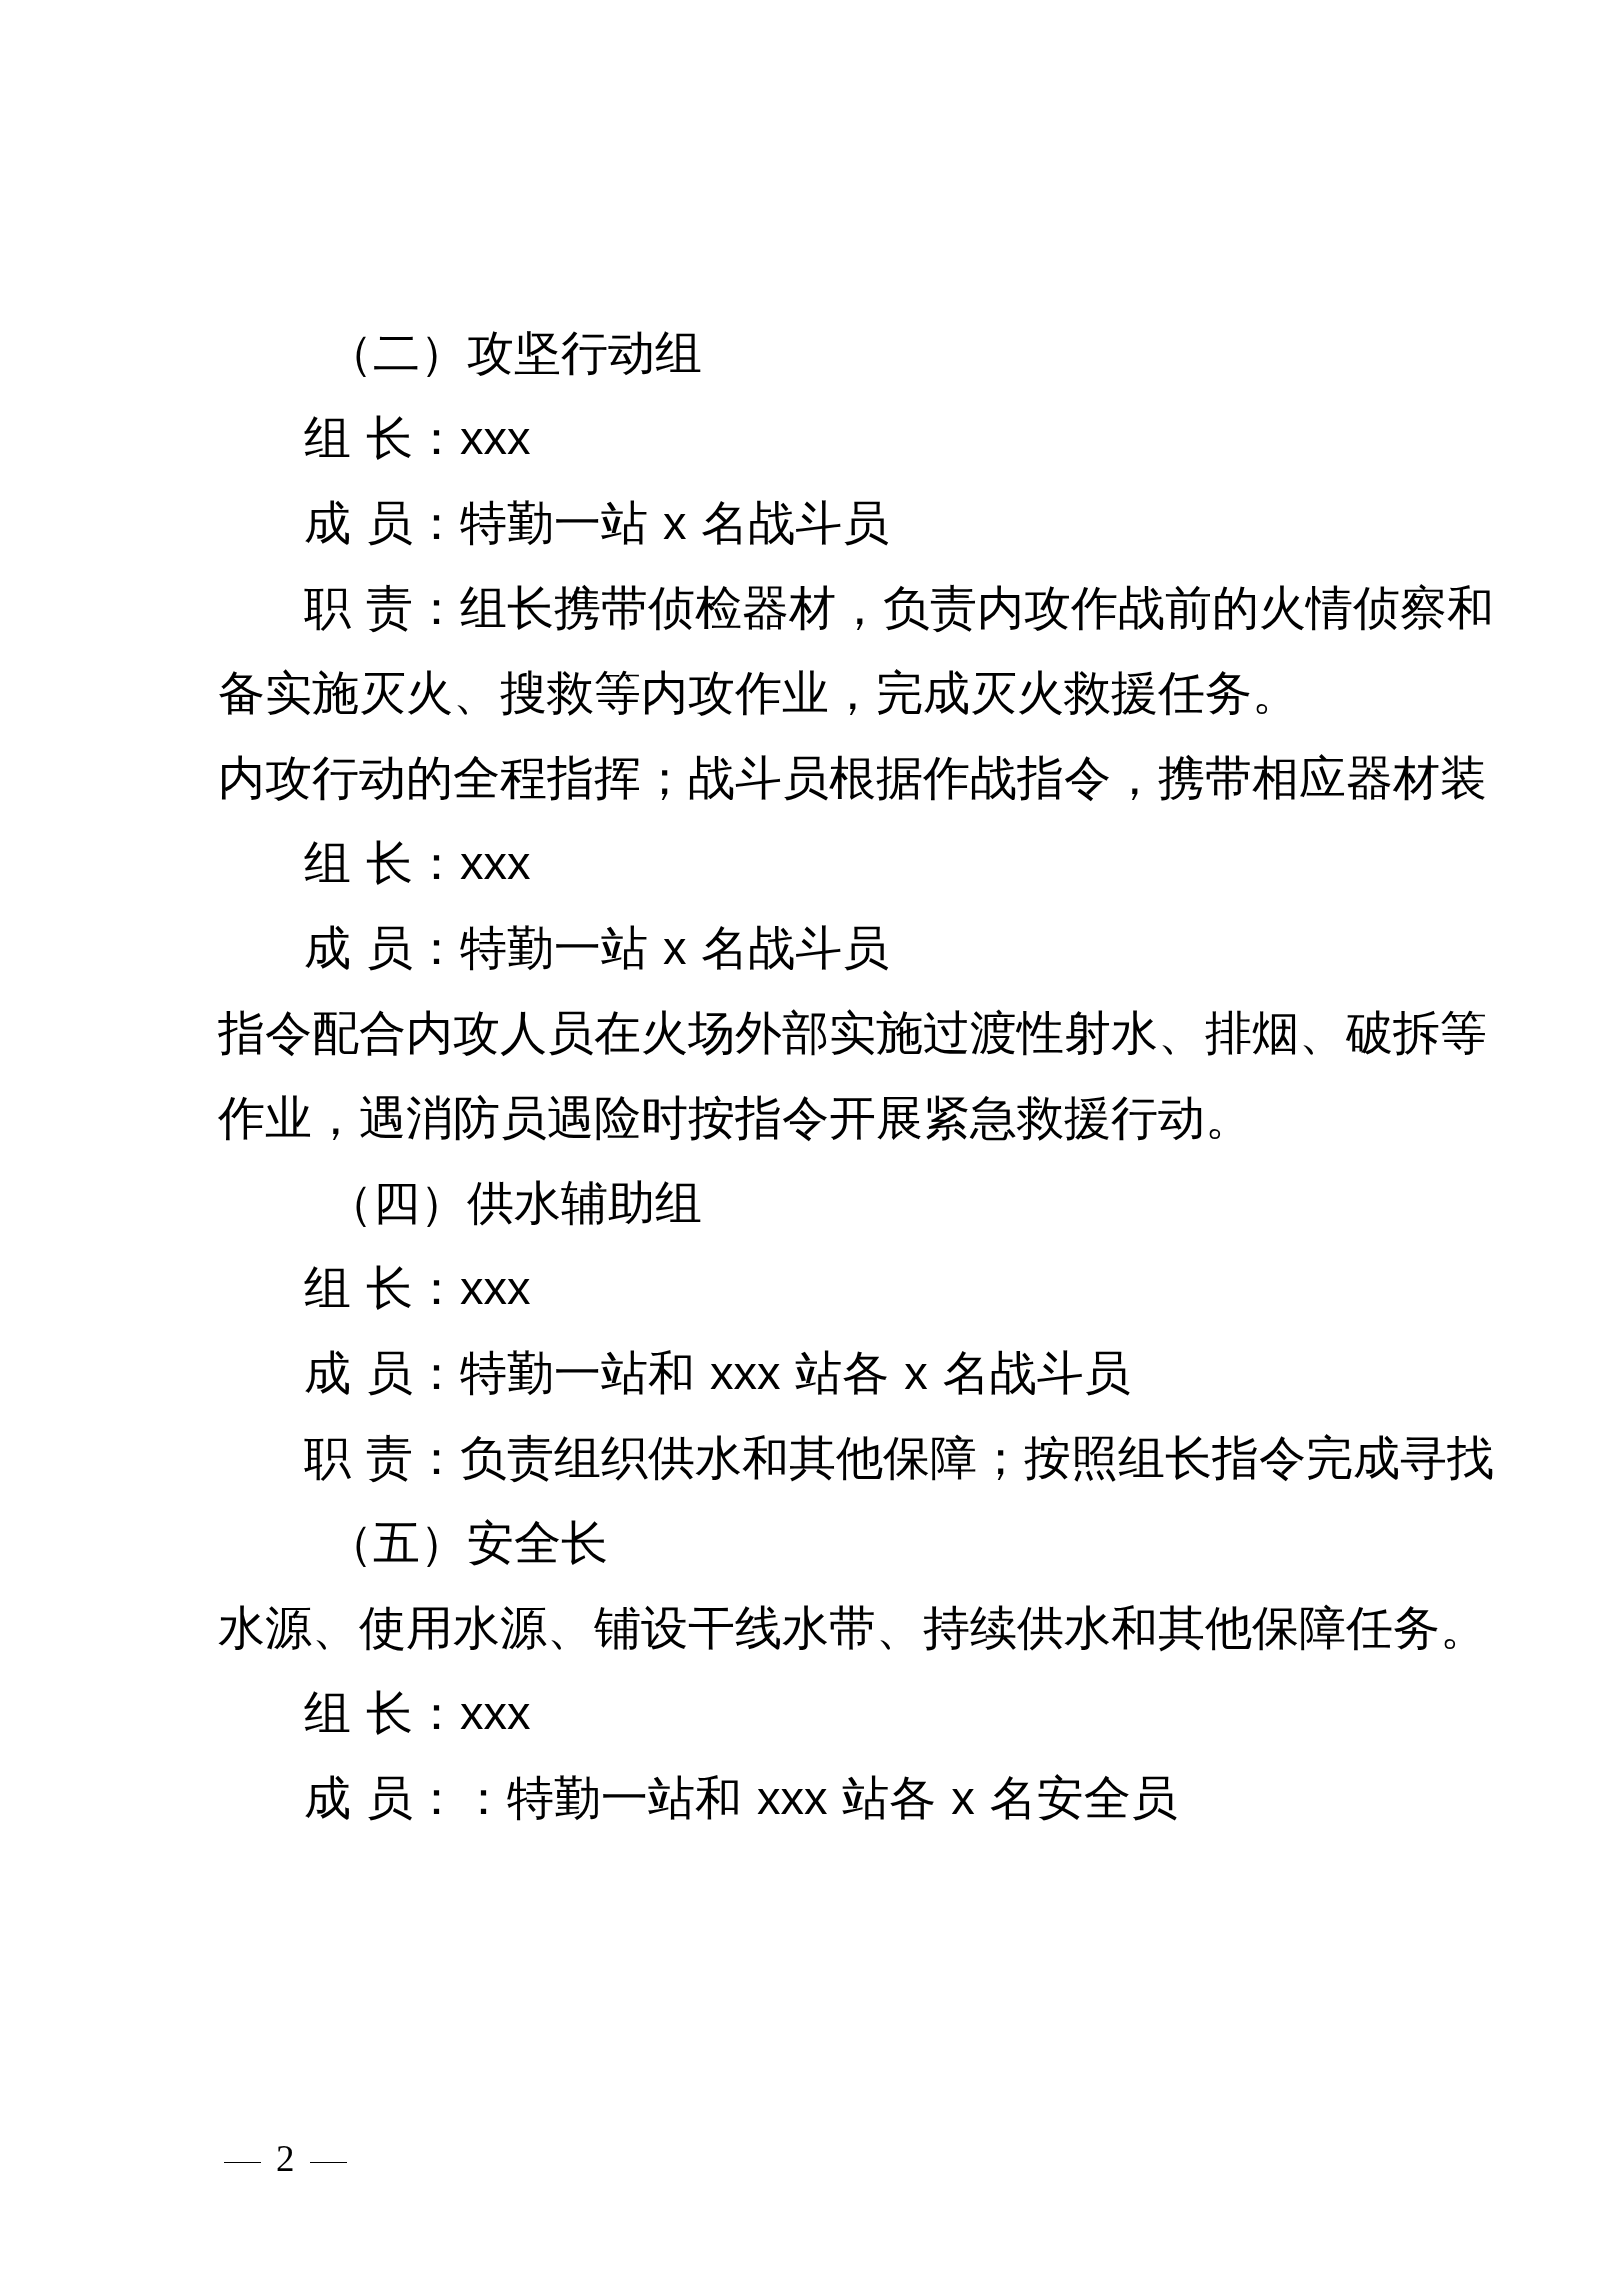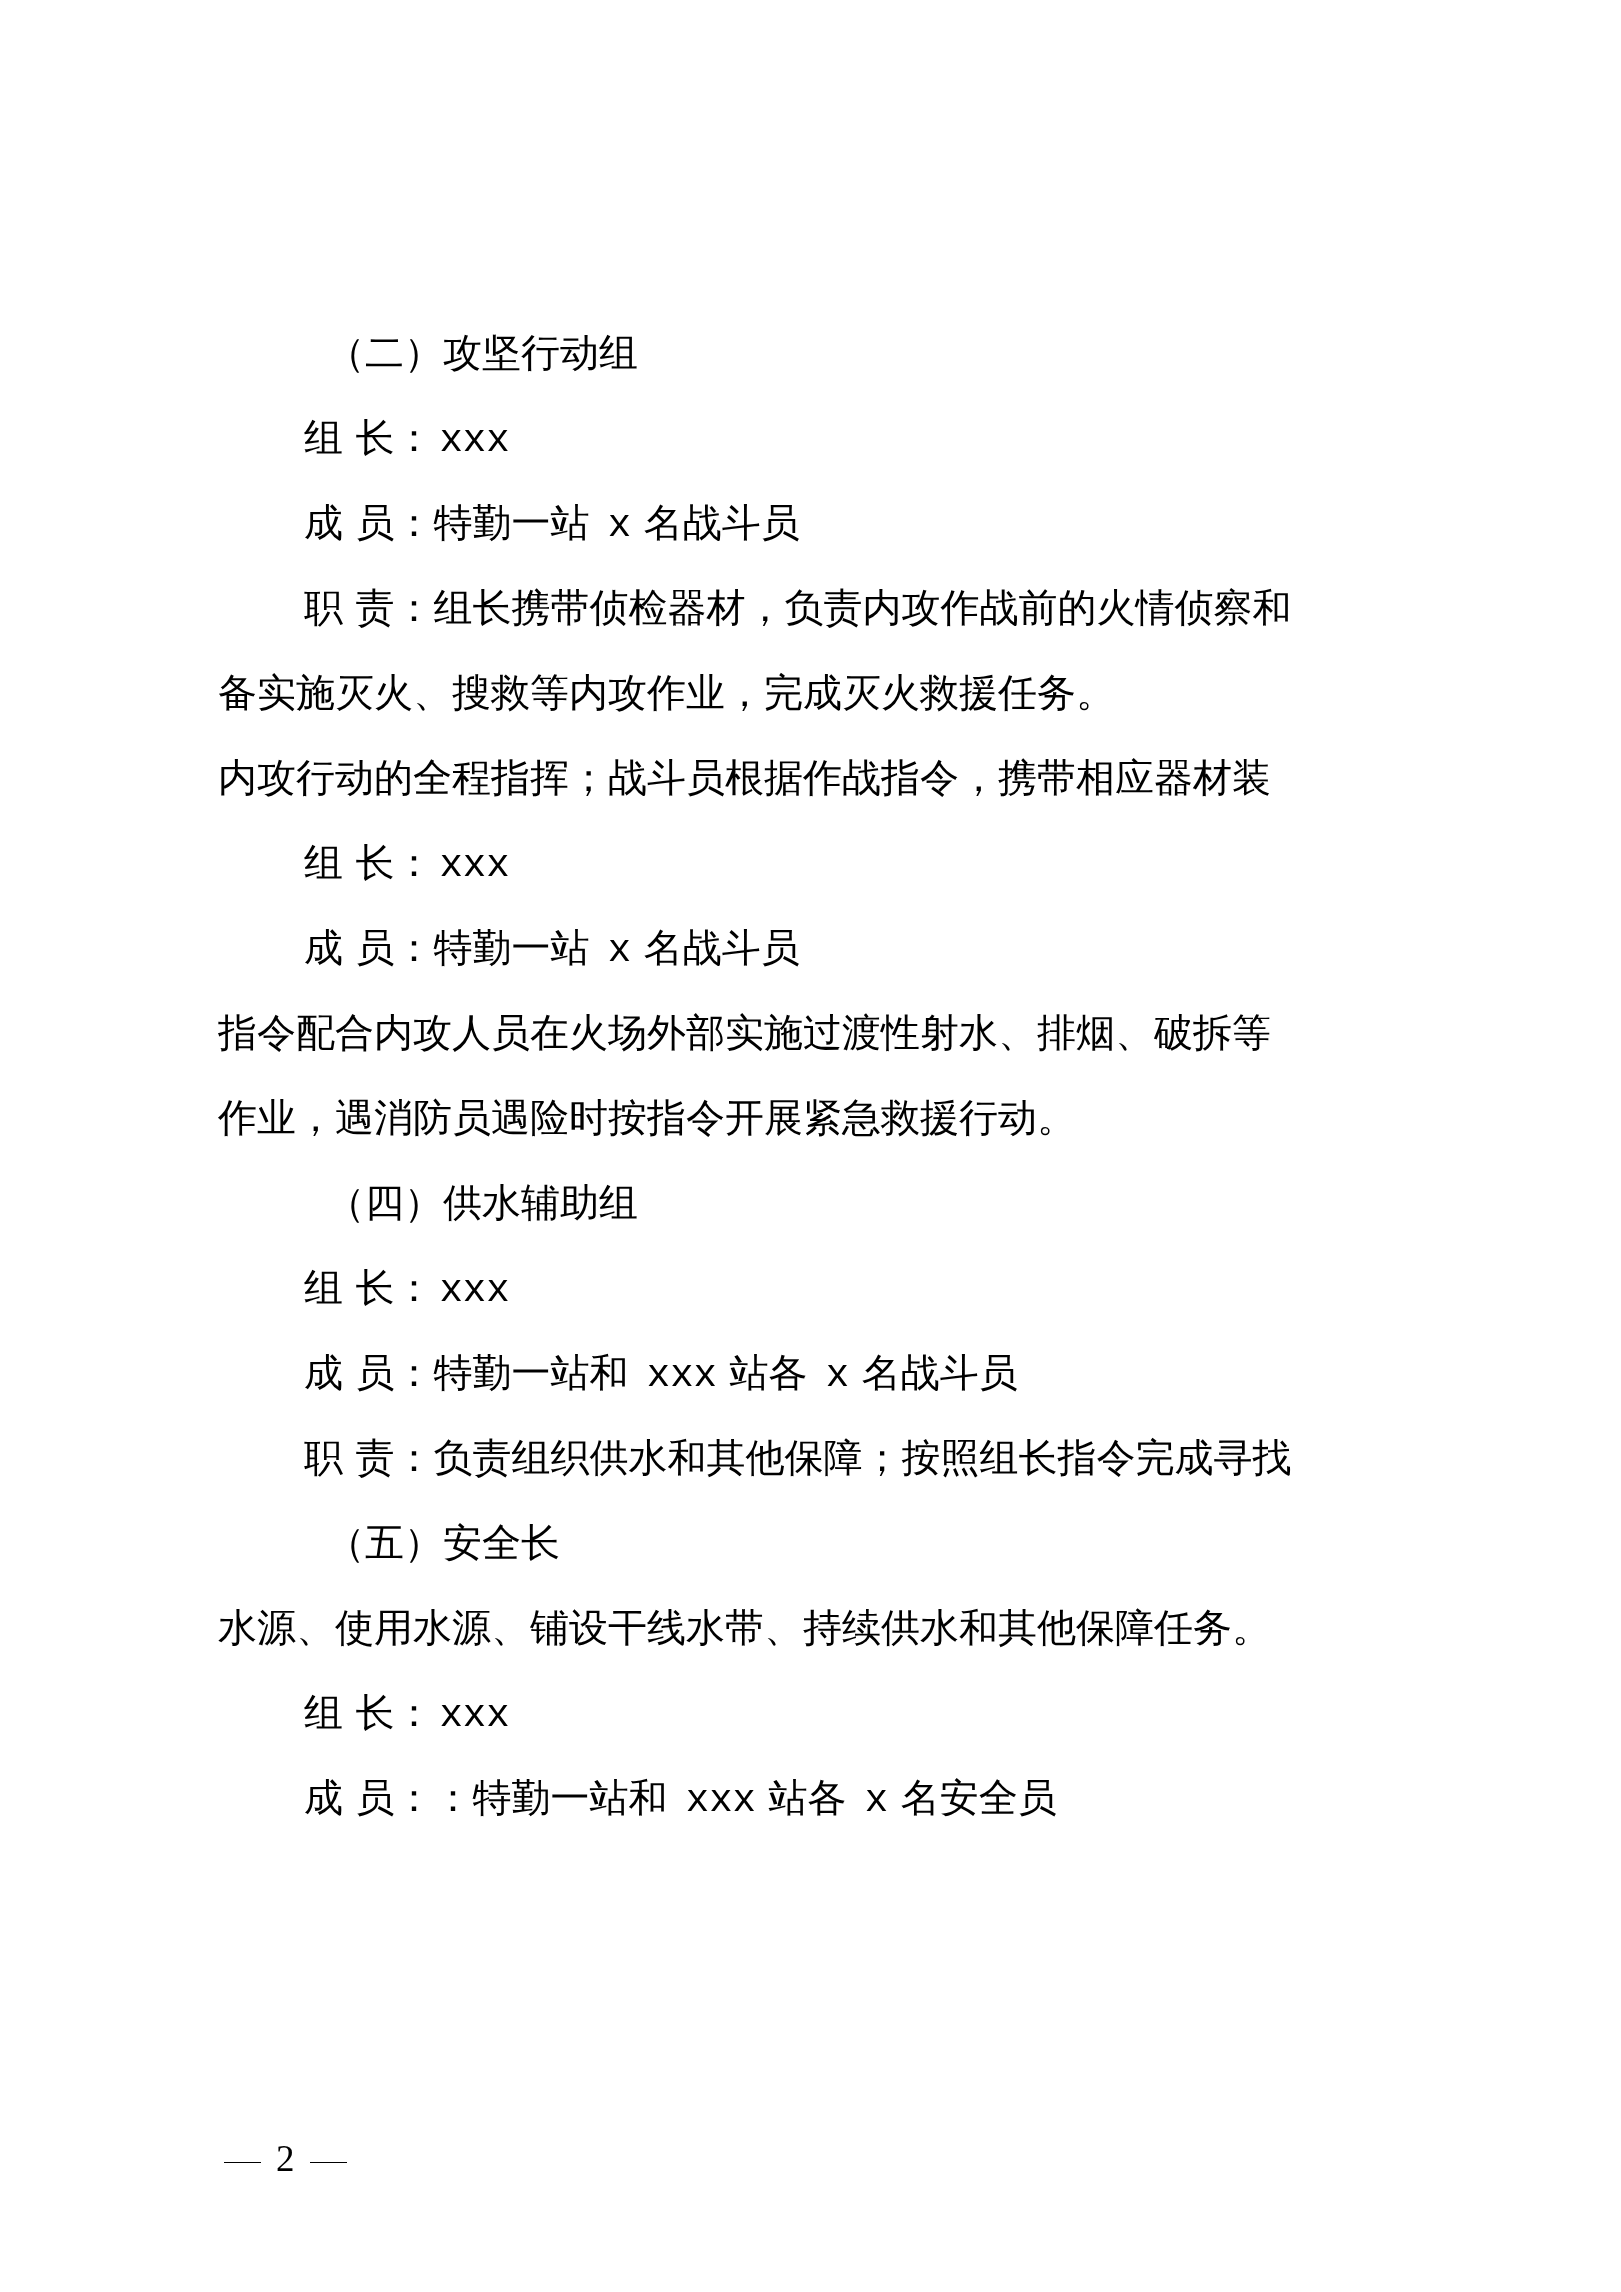--- a/index.html
+++ b/index.html
@@ -3,28 +3,28 @@
 <meta charset="utf-8">
 <style>
   html, body { margin: 0; padding: 0; background: #ffffff; }
   body { width: 1621px; height: 2293px; position: relative; overflow: hidden; }
   .page {
     position: absolute;
     left: 218px;
     top: 310px;
     width: 1210px;
     font-family: "DejaVu Sans", "Liberation Sans", sans-serif;
-    font-size: 39px;
+    font-size: 47px;
     line-height: 85px;
     color: #000000;
   }
   .line { height: 85px; white-space: nowrap; overflow: visible; }
   .ind2 { padding-left: 86px; }
   .ind25 { padding-left: 108px; }
-  .lat { font-family: Liberation Mono, monospace; margin-left: 6px; }
+  .lat { font-family: Liberation Sans, sans-serif; }
   .footer {
     position: absolute;
     left: 218px;
     top: 2137px;
     font-family: "Liberation Serif", "DejaVu Serif", serif;
     font-size: 37px;
     color: #000;
     white-space: pre;
   }
   .dash { display: inline-block; width: 37px; border-top: 1.5px solid #000; vertical-align: middle; margin: 0 5.9px; }

